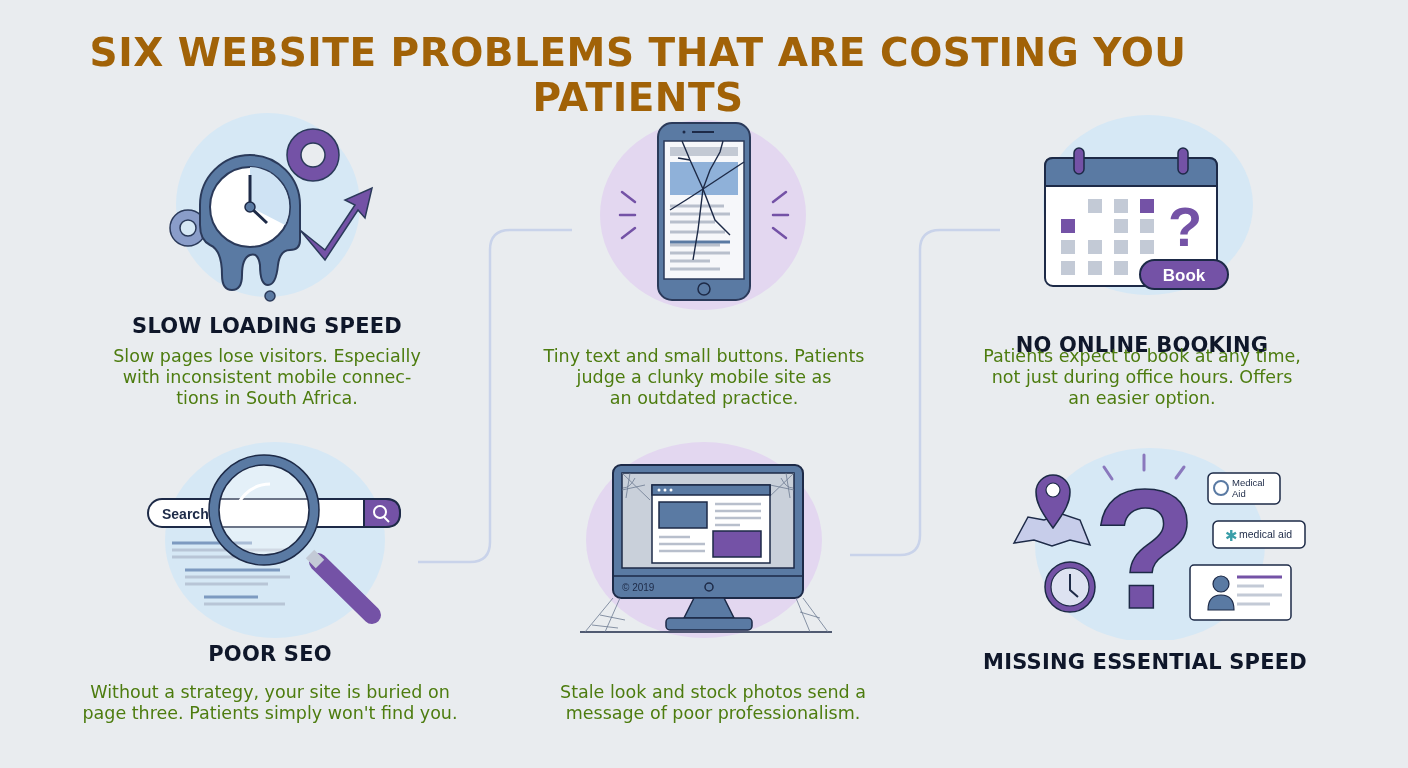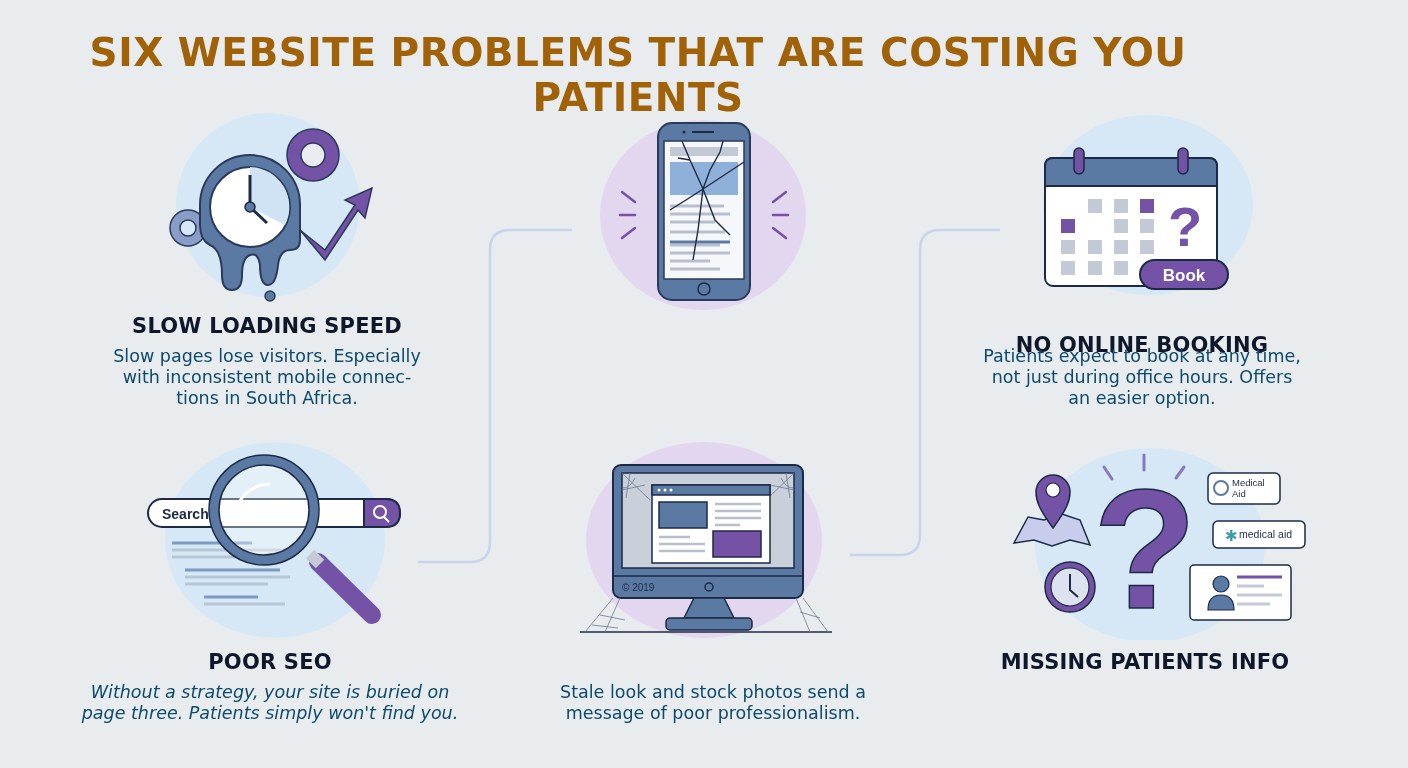--- a/index.html
+++ b/index.html
@@ -17,21 +17,21 @@
   }
   .connector { position: absolute; left: 0; top: 0; }
   .card { position: absolute; width: 440px; text-align: center; }
   .card .illus { position: absolute; }
   .card h2 {
     position: absolute; left: 0; width: 100%;
     font-size: 21px; font-weight: bold; color: #0f172a; letter-spacing: 0.2px;
   }
   .card p {
     position: absolute; left: 50%; transform: translateX(-50%);
-    font-size: 17.5px; line-height: 21px; color: #0c4a6e; white-space: pre-line;
+    font-size: 17.5px; line-height: 21px; color: #4d7c0f; white-space: pre-line;
   }
   svg text { font-family: "Liberation Sans", "DejaVu Sans", sans-serif; }
 </style>
 </head>
 <body>
 
 <h1 class="title">SIX WEBSITE PROBLEMS THAT ARE COSTING YOU PATIENTS</h1>
 
 <svg class="connector" width="1408" height="768" viewBox="0 0 1408 768">
   <path d="M418 562 H470 Q490 562 490 542 V250 Q490 230 510 230 H572" fill="none" stroke="#c9d3ea" stroke-width="2.5"></path>
@@ -99,20 +99,23 @@
     <circle cx="114" cy="179" r="6" fill="none" stroke="#1d2a47" stroke-width="1.5"></circle>
     <g stroke="#7452a6" stroke-width="2.5" stroke-linecap="round">
       <line x1="30" y1="105" x2="45" y2="105"></line>
         <line x1="32" y1="82" x2="45" y2="92"></line>
         <line x1="32" y1="128" x2="45" y2="118"></line>
       <line x1="183" y1="105" x2="198" y2="105"></line>
         <line x1="183" y1="92" x2="196" y2="82"></line>
         <line x1="183" y1="118" x2="196" y2="128"></line>
     </g>
   </svg>
+  <p style="top:236px; width:340px;">Tiny text and small buttons. Patients
+judge a clunky mobile site as
+an outdated practice.</p>
 </section>
 
 <section class="card" style="left:922px; top:110px; height:310px;">
   <svg class="illus" style="left:98px; top:0;" width="240" height="200" viewBox="0 0 240 200">
     <ellipse cx="128" cy="95" rx="105" ry="90" fill="#d6e8f5"></ellipse>
     <rect x="25" y="48" width="172" height="128" rx="8" fill="#ffffff" stroke="#1d2a47" stroke-width="2"></rect>
     <path d="M25 56 Q25 48 33 48 H189 Q197 48 197 56 V76 H25 Z" fill="#5a7aa3" stroke="#1d2a47" stroke-width="2"></path>
     <rect x="54" y="38" width="10" height="26" rx="5" fill="#7452a6" stroke="#1d2a47" stroke-width="1.5"></rect>
     <rect x="158" y="38" width="10" height="26" rx="5" fill="#7452a6" stroke="#1d2a47" stroke-width="1.5"></rect>
     <g fill="#c3cad6">
@@ -158,22 +161,22 @@
       <line x1="64" y1="157" x2="118" y2="157" stroke="#7d9ac0"></line>
       <line x1="64" y1="164" x2="145" y2="164" stroke="#b8c5d6"></line>
     </g>
     <path d="M178 122 L232 175" stroke="#7452a6" stroke-width="18" stroke-linecap="round"></path>
     <path d="M170 114 L180 124" stroke="#c3cad6" stroke-width="12"></path>
     <circle cx="124" cy="70" r="50" fill="rgba(255,255,255,0.35)" stroke="#5a7aa3" stroke-width="10"></circle>
     <circle cx="124" cy="70" r="55" fill="none" stroke="#1d2a47" stroke-width="1.5"></circle>
     <circle cx="124" cy="70" r="45" fill="none" stroke="#1d2a47" stroke-width="1.5"></circle>
     <path d="M95 80 A35 35 0 0 1 130 44" fill="none" stroke="#ffffff" stroke-width="3"></path>
   </svg>
-  <h2 style="top:210px;">POOR SEO</h2>
-  <p style="top:242px; width:380px;font-style:italic;">Without a strategy, your site is buried on
+  <h2 style="top:202px;">POOR SEO</h2>
+  <p style="top:242px; width:380px;">Without a strategy, your site is buried on
 page three. Patients simply won't find you.</p>
 </section>
 
 <section class="card" style="left:493px; top:440px; height:290px;">
   <svg class="illus" style="left:77px; top:0;" width="270" height="200" viewBox="0 0 270 200">
     <ellipse cx="134" cy="100" rx="118" ry="98" fill="#e3d7f0"></ellipse>
     <rect x="43" y="25" width="190" height="133" rx="8" fill="#5a7aa3" stroke="#1d2a47" stroke-width="2"></rect>
     <rect x="52" y="33" width="172" height="95" fill="#c9d0da" stroke="#1d2a47" stroke-width="1.5"></rect>
     <g stroke="#6c7a90" stroke-width="0.8" fill="none">
       <path d="M52 33 L80 60 M52 50 L75 45 M60 33 L56 58 M65 38 Q60 48 53 48"></path>
@@ -242,14 +245,14 @@
     <rect x="190" y="125" width="101" height="55" rx="4" fill="#ffffff" stroke="#1d2a47" stroke-width="1.5"></rect>
     <circle cx="221" cy="144" r="8" fill="#5a7aa3" stroke="#1d2a47" stroke-width="1.2"></circle>
     <path d="M208 170 Q208 155 221 155 Q234 155 234 170 Z" fill="#5a7aa3" stroke="#1d2a47" stroke-width="1.2"></path>
     <g stroke-width="3">
       <line x1="237" y1="137" x2="282" y2="137" stroke="#7452a6"></line>
       <line x1="237" y1="146" x2="264" y2="146" stroke="#c3cad6"></line>
       <line x1="237" y1="155" x2="282" y2="155" stroke="#c3cad6"></line>
       <line x1="237" y1="164" x2="270" y2="164" stroke="#c3cad6"></line>
     </g>
   </svg>
-  <h2 style="top:210px;">MISSING PATIENTS INFO</h2>
+  <h2 style="top:210px;">MISSING ESSENTIAL SPEED</h2>
 </section>
 
 </body></html>

